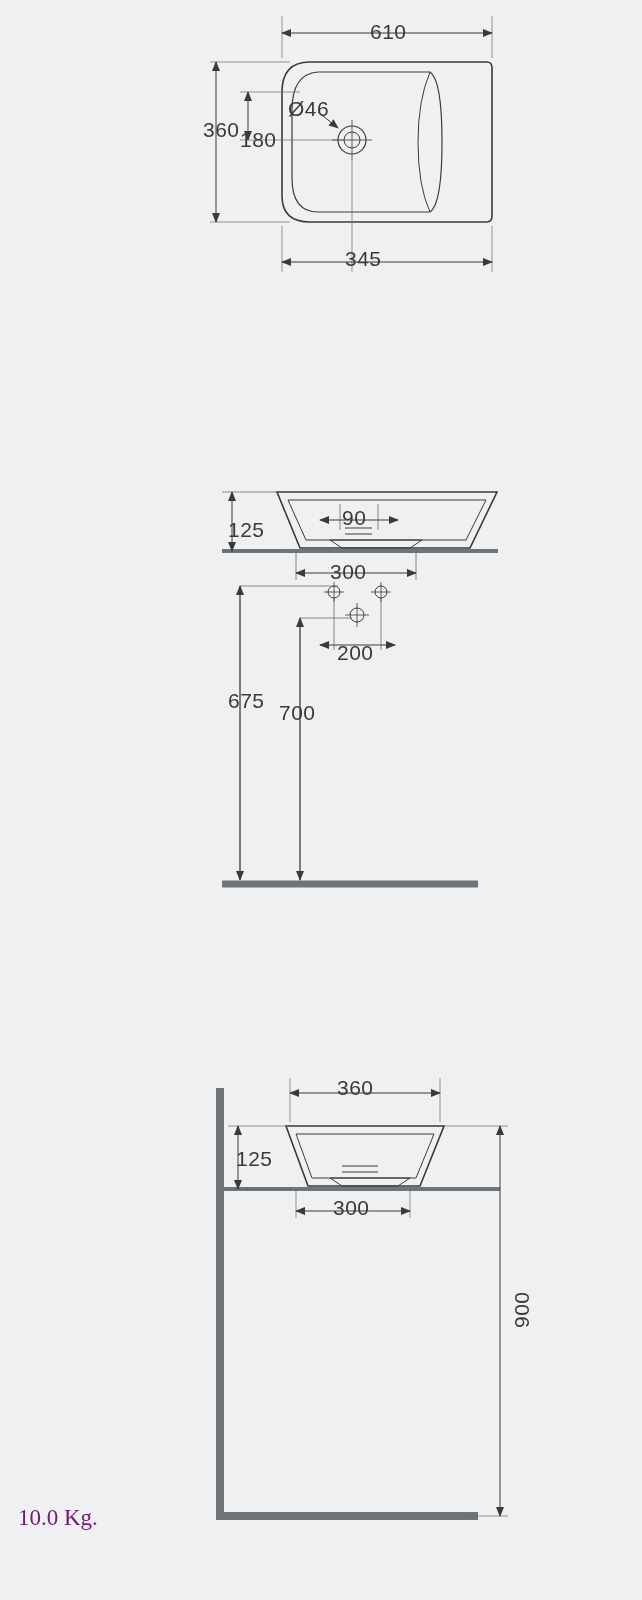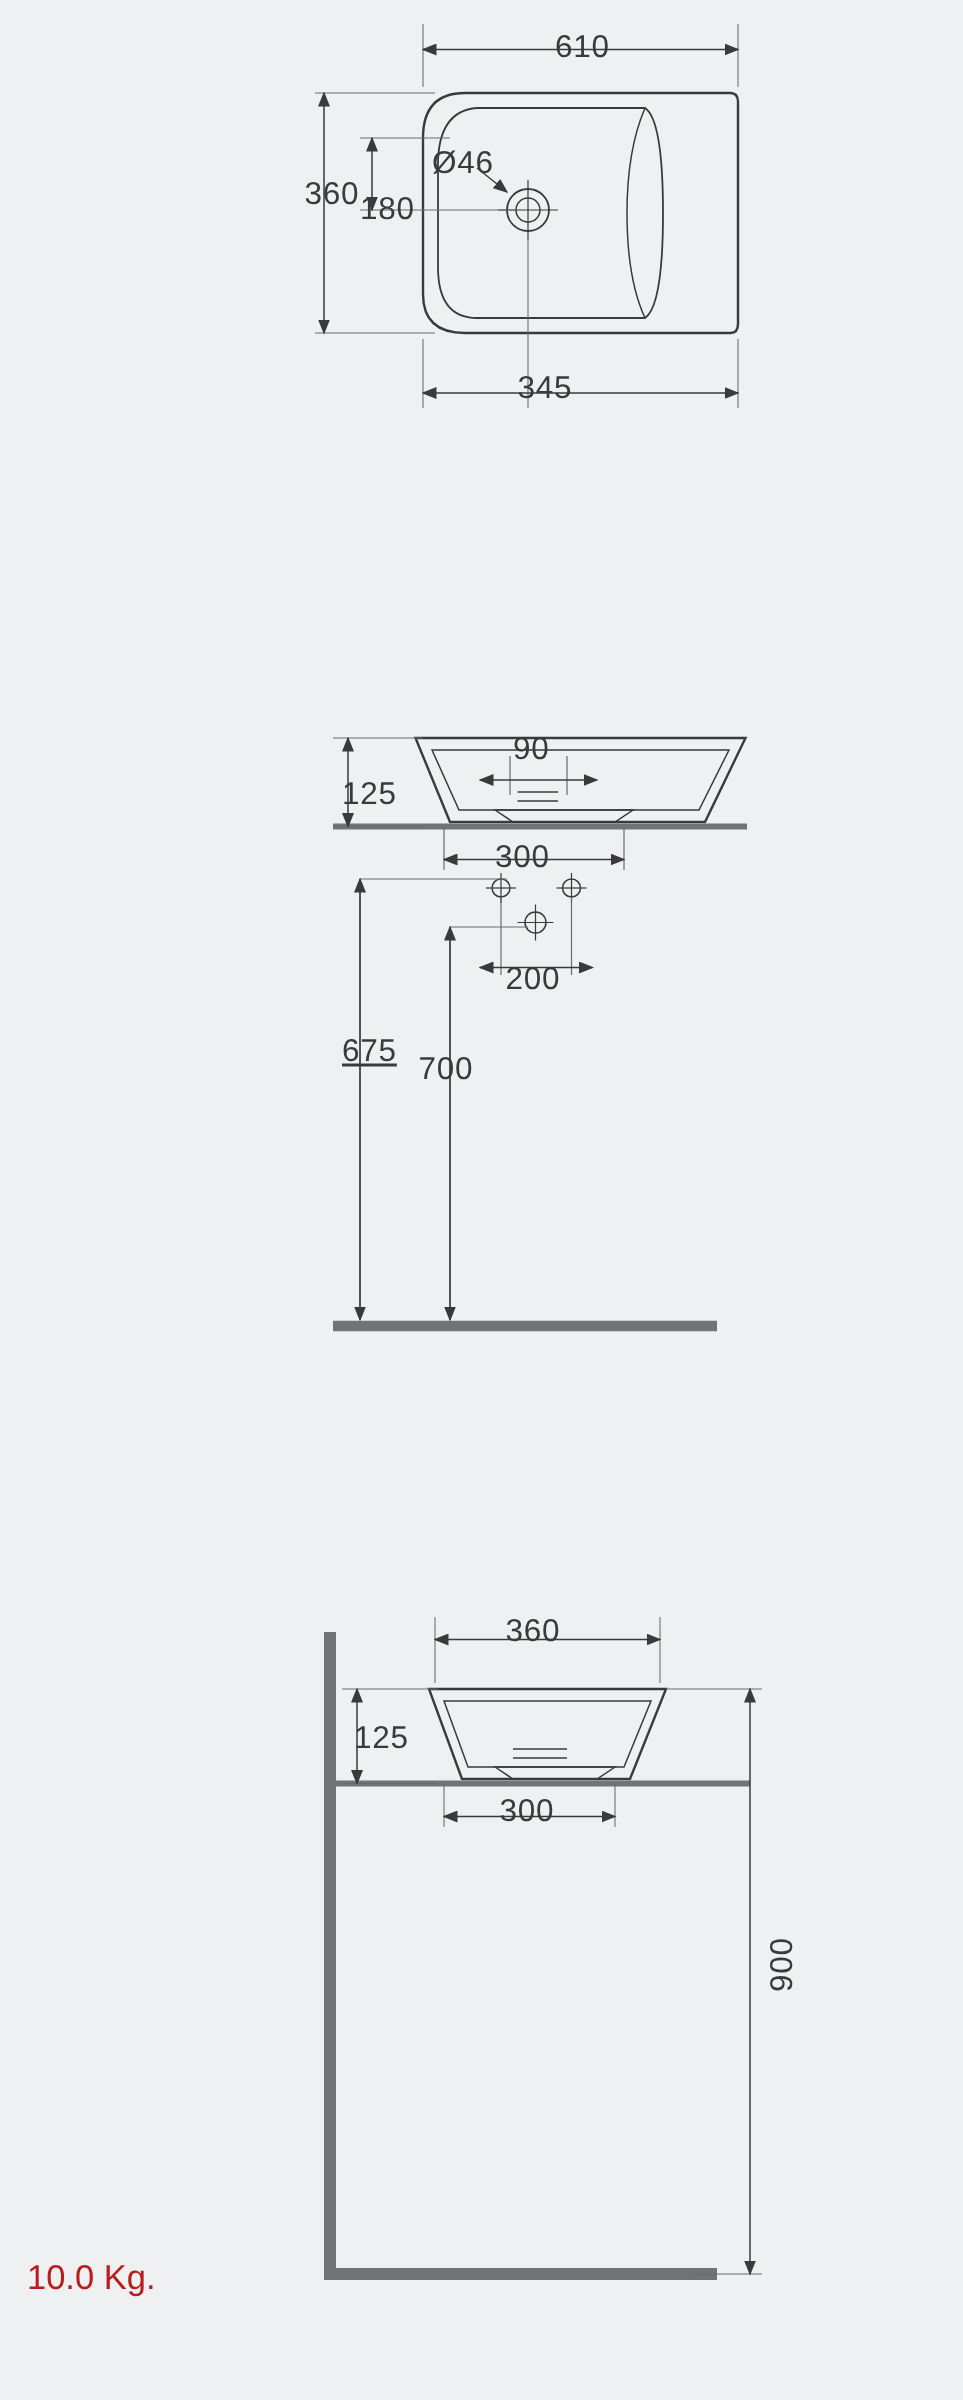--- a/index.html
+++ b/index.html
@@ -32,22 +32,22 @@
   }
   .dim-text.vert {
     transform-origin: left top;
     transform: rotate(-90deg);
   }
   .weight-label {
     position: absolute;
     left: 18px;
     top: 1505px;
     font-size: 23px;
-    color: #b91c1c;
-    font-family: Liberation Sans, sans-serif;
+    color: #701a75;
+    font-family: Liberation Serif, serif;
   }
   svg { display: block; }
 </style>
 </head>
 <body>
 
 <svg id="sheet" viewBox="0 0 642 1600" xmlns="http://www.w3.org/2000/svg">
   <defs>
     <marker id="arrEnd" markerWidth="10" markerHeight="8" refX="9" refY="4" orient="auto" markerUnits="userSpaceOnUse">
       <path d="M0,0 L10,4 L0,8 z" fill="#3a3a3a"></path>
@@ -174,24 +174,24 @@
   </g>
 </svg>
 
 <div class="dim-text" style="left:370px; top:20px;">610</div>
 <div class="dim-text" style="left:203px; top:118px;">360</div>
 <div class="dim-text" style="left:240px; top:83px;margin-top:45px;">180</div>
 <div class="dim-text" style="left:288px; top:97px;">Ø46</div>
 <div class="dim-text" style="left:345px; top:247px;text-align:right;">345</div>
 
 <div class="dim-text" style="left:228px; top:518px;">125</div>
-<div class="dim-text" style="left:342px; top:488px;">90</div>
+<div class="dim-text" style="left:342px; top:506px;">90</div>
 <div class="dim-text" style="left:330px; top:560px;">300</div>
 <div class="dim-text" style="left:337px; top:641px;">200</div>
-<div class="dim-text" style="left:228px; top:689px;text-decoration:underline;">675</div>
+<div class="dim-text" style="left:228px; top:689px;">675</div>
 <div class="dim-text" style="left:279px; top:701px;">700</div>
 
 <div class="dim-text" style="left:337px; top:1076px;">360</div>
 <div class="dim-text" style="left:236px; top:1147px;">125</div>
 <div class="dim-text" style="left:333px; top:1196px;">300</div>
 <div class="dim-text vert" style="left:510px; top:1328px;">900</div>
 
 <div class="weight-label">10.0 Kg.</div>
 
 </body></html>

